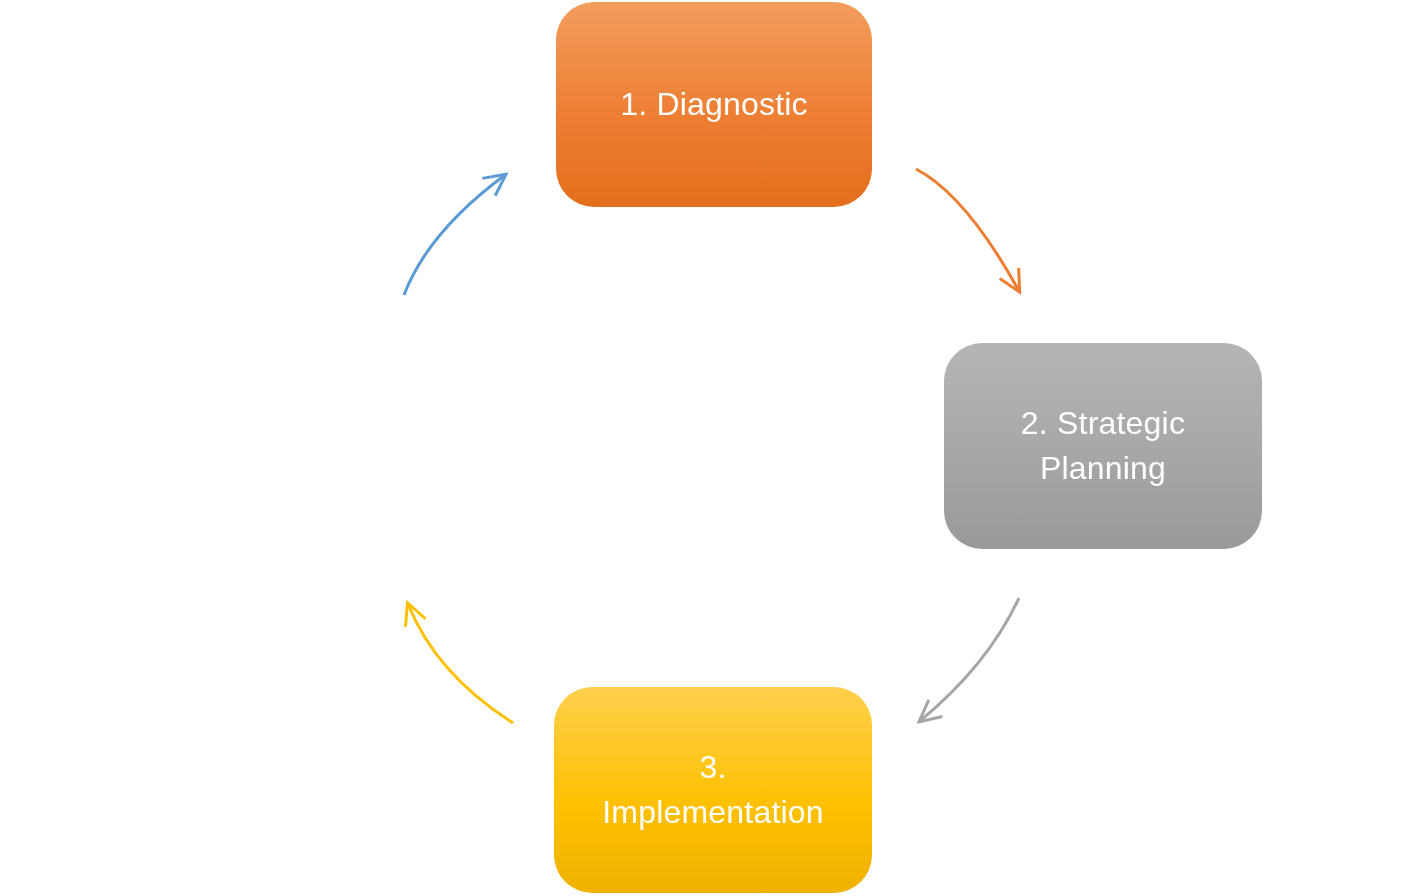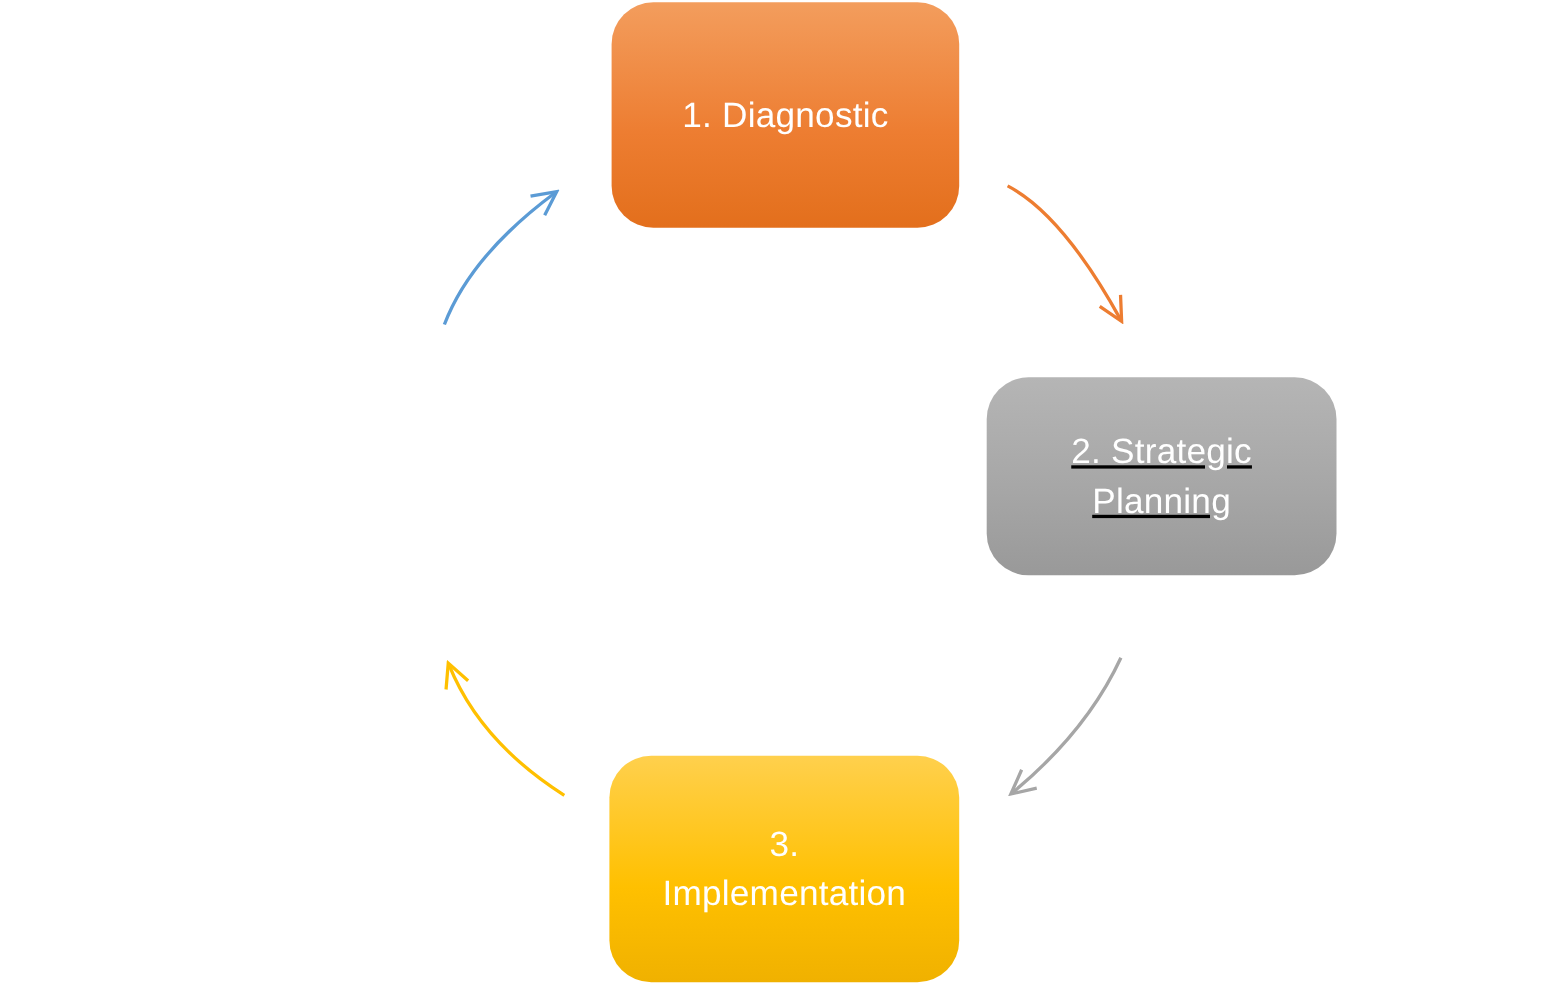--- a/index.html
+++ b/index.html
@@ -36,23 +36,22 @@
     font-size: 32px;
     line-height: 45px;
     white-space: pre-line;
     letter-spacing: 0.2px;
   }
   .node-1 {
     left: 556px; top: 2px; width: 316px; height: 205px;
     background: linear-gradient(180deg, #F39D5D 0%, #ED7D31 58%, #E36F1C 100%);
   }
   .node-2 {
-    left: 897px; top: 343px; width: 318px; height: 180px;
+    left: 944px; top: 343px; width: 318px; height: 206px;
     background: linear-gradient(180deg, #B5B5B5 0%, #A6A6A6 58%, #999999 100%);
-    text-decoration: underline;
   }
   .node-3 {
     left: 554px; top: 687px; width: 318px; height: 206px;
     background: linear-gradient(180deg, #FFD04D 0%, #FFC000 58%, #F0B100 100%);
   }
   .node-4 {
     left: 210px; top: 343px; width: 318px; height: 206px;
     background: linear-gradient(180deg, #74A8DB 0%, #5B9BD5 58%, #4A86C6 100%);
   }
   .arrow-path {

